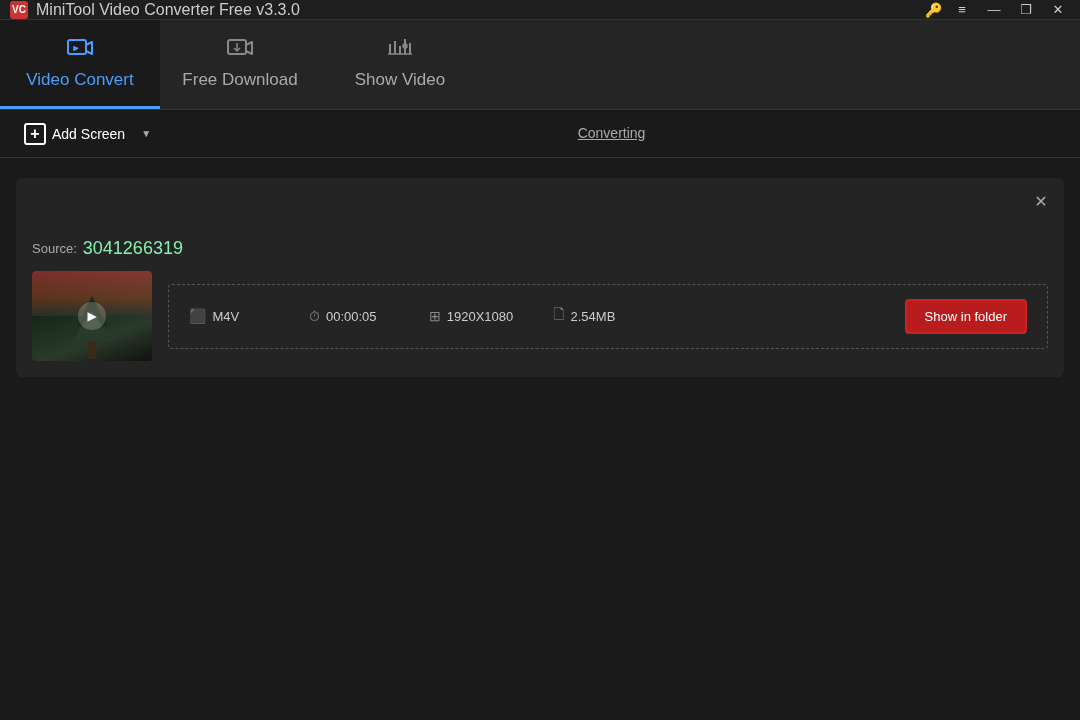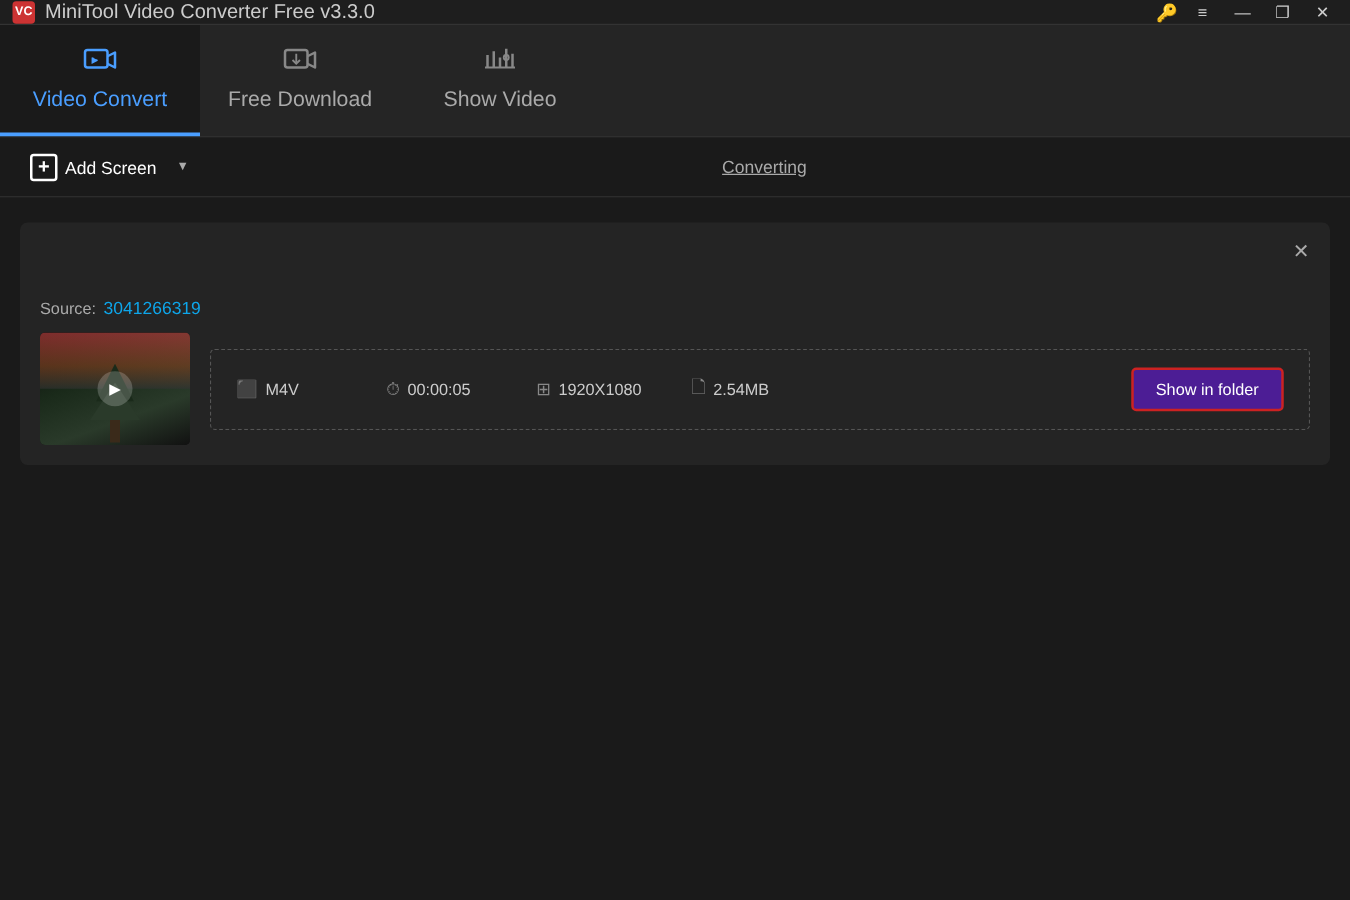--- a/index.html
+++ b/index.html
@@ -180,22 +180,22 @@
       align-items: center;
       margin-bottom: 12px;
       margin-top: 44px;
     }
     .source-label {
       color: #aaaaaa;
       font-size: 13px;
       margin-right: 6px;
     }
     .source-value {
-      color: #0ea5e9;
-      font-size: 14px;
+      color: #86efac;
+      font-size: 18px;
     }
     .card-close {
       position: absolute;
       top: 12px;
       right: 12px;
       background: transparent;
       border: none;
       color: #aaaaaa;
       font-size: 16px;
       cursor: pointer;
@@ -275,21 +275,21 @@
       color: #cccccc;
       font-size: 13px;
       min-width: 80px;
     }
     .meta-icon {
       font-size: 14px;
       color: #888;
     }
 
     .show-folder-btn {
-      background: #4c1d95;
+      background: #b91c1c;
       color: white;
       border: none;
       border-radius: 4px;
       padding: 8px 18px;
       font-size: 13px;
       cursor: pointer;
       white-space: nowrap;
       border: 2px solid #cc2222;
     }
   </style>

